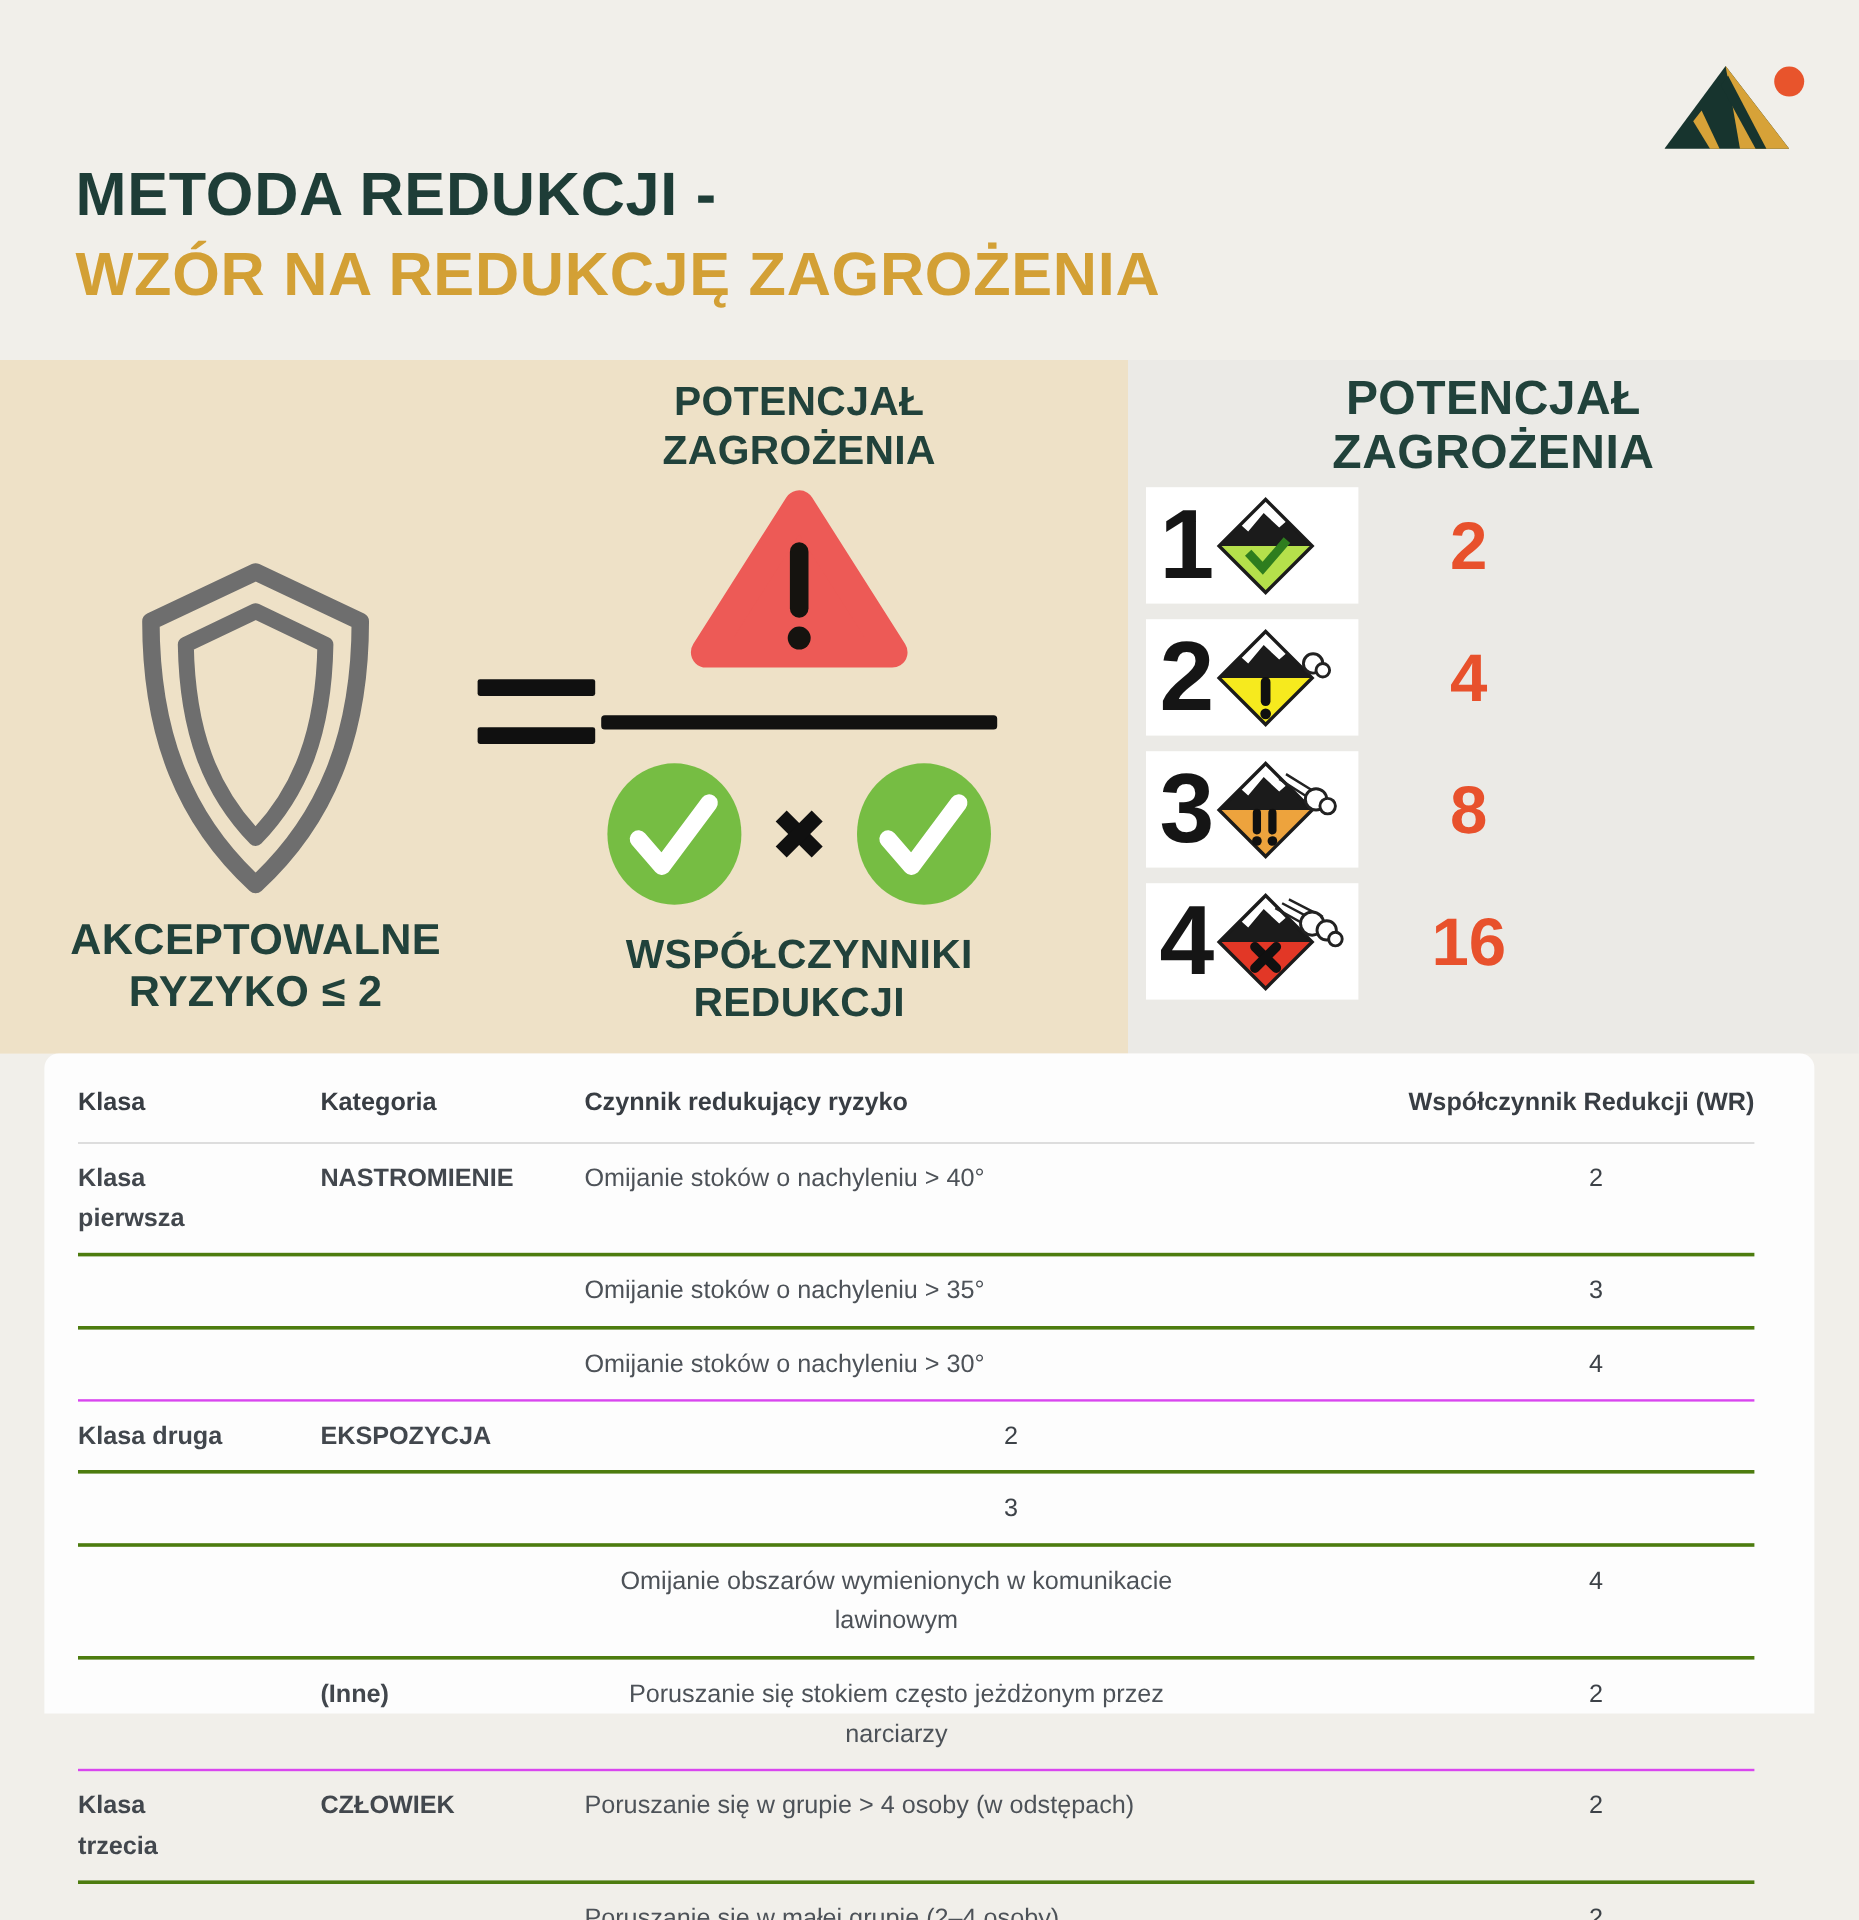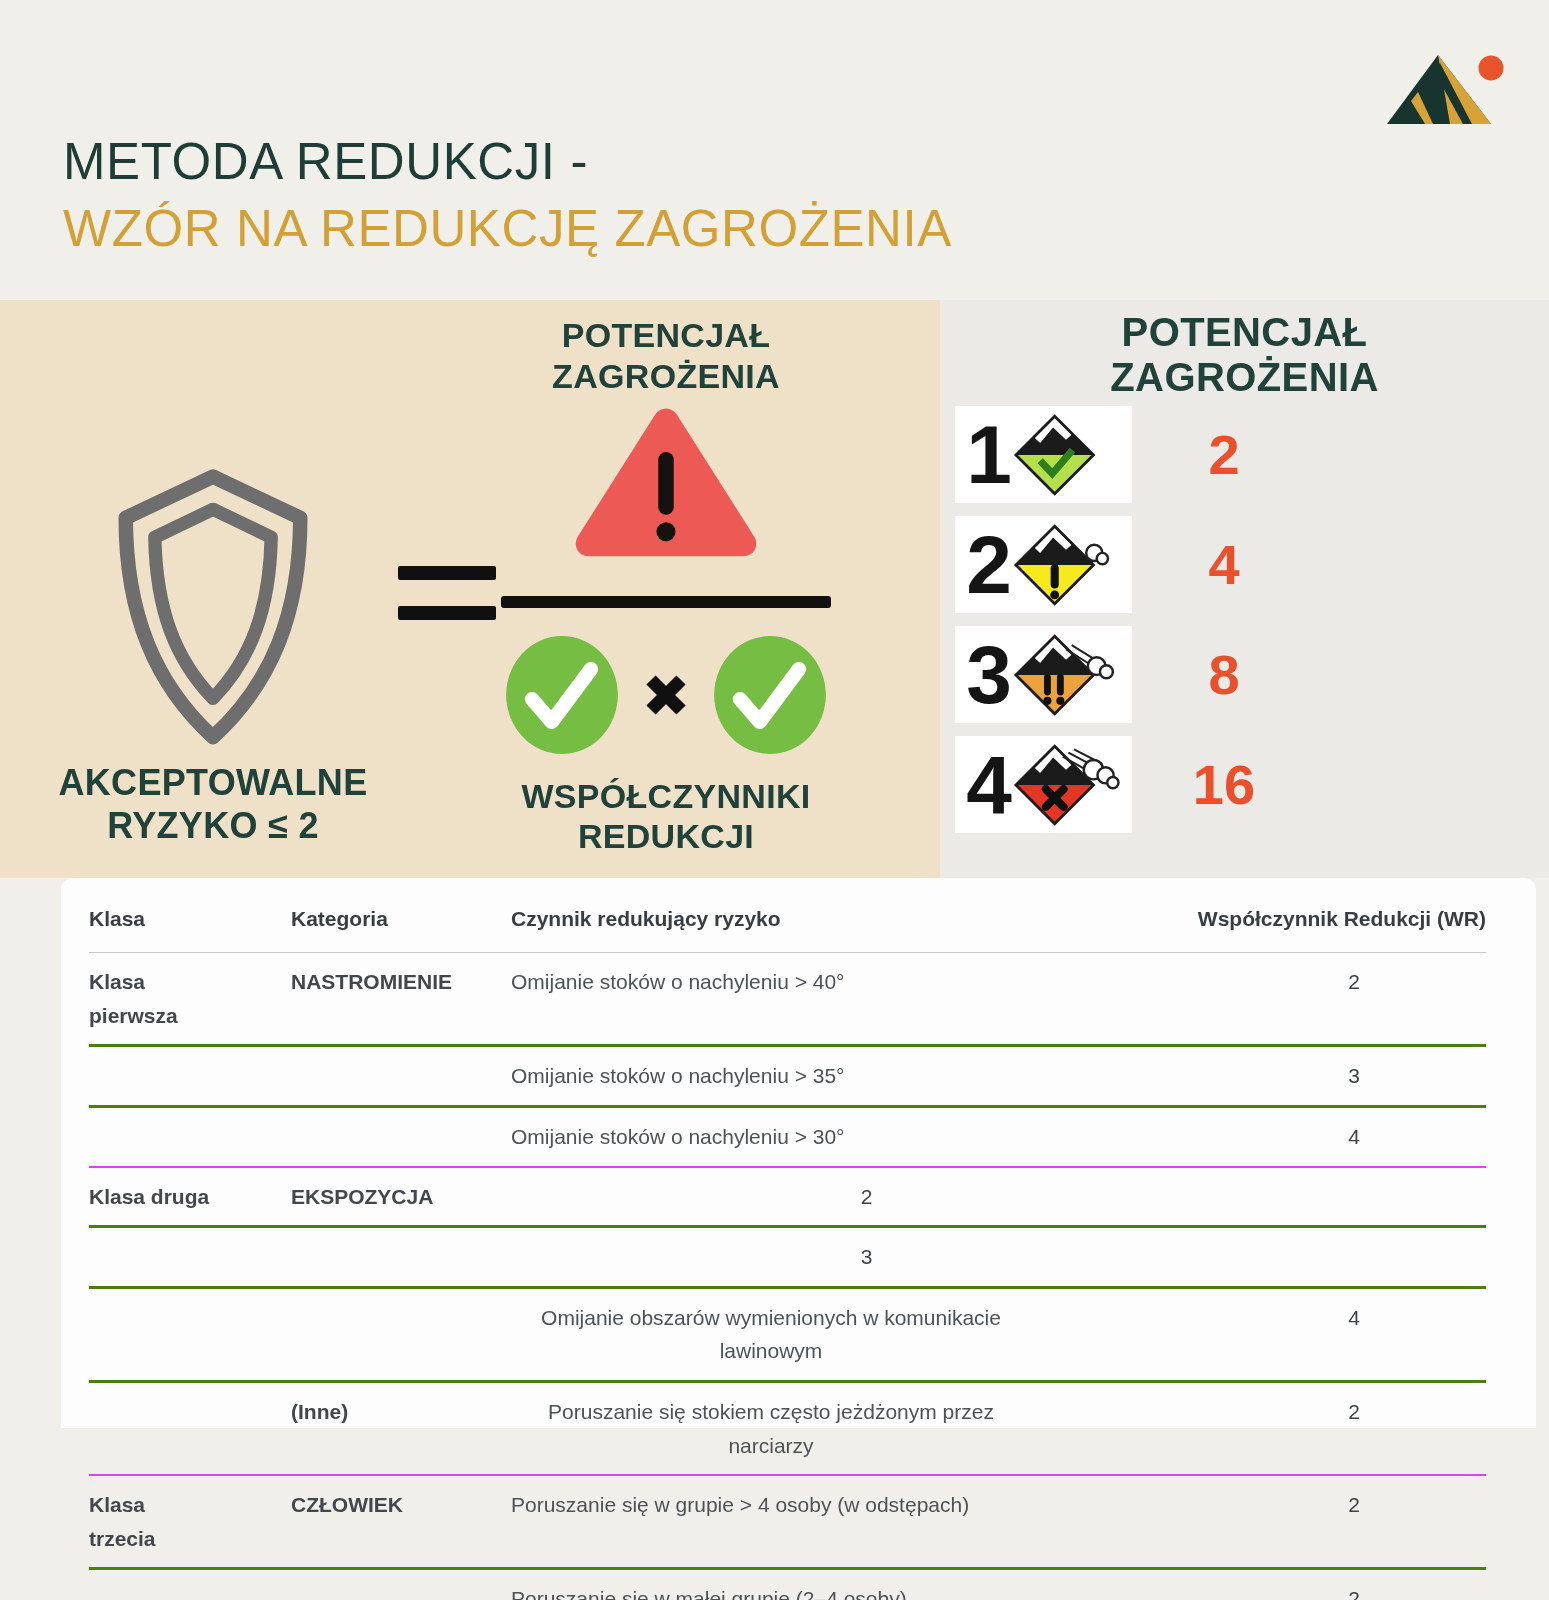--- a/index.html
+++ b/index.html
@@ -7,21 +7,21 @@
     width:1549px;height:1600px;overflow:hidden;position:relative;
     background:#f1efea;
     font-family:"Liberation Sans","DejaVu Sans",sans-serif;
     -webkit-font-smoothing:antialiased;
   }
   .page{position:absolute;inset:0;}
 
   
   .logo{position:absolute;top:52px;right:37px;}
   .title{position:absolute;left:63px;top:128px;margin:0;}
-  .title span{display:block;font-size:51px;font-weight:400;letter-spacing:.6px;line-height:1.32;}
+  .title span{display:block;font-size:51px;font-weight:700;letter-spacing:.6px;line-height:1.32;}
   .title-line1{color:#1e3d37;}
   .title-line2{color:#d3a035;}
 
   
   .band{position:absolute;left:0;top:300px;width:1549px;height:578px;}
   .formula-panel{position:absolute;left:0;top:0;width:940px;height:578px;background:#eee1c7;}
   .scale-panel{position:absolute;left:940px;top:0;width:609px;height:578px;background:#ebeae6;}
 
   .formula-caption{
     white-space:pre-line;text-align:center;
@@ -52,21 +52,21 @@
     display:flex;align-items:center;justify-content:center;gap:2px;
   }
   .level-num{font-size:82px;font-weight:700;color:#151515;line-height:1;letter-spacing:-3px;}
   .level-icon svg{display:block;}
   .level-value{width:120px;margin-left:32px;text-align:center;font-size:56px;font-weight:800;line-height:1;}
 
   
   .table-card{
     position:absolute;left:37px;top:878px;width:1475px;height:550px;
     background:#fdfdfd;border-radius:12px 12px 0 0;
-    padding:0 50px 0 28px;box-sizing:border-box;margin-left:24px;
+    padding:0 50px 0 28px;box-sizing:border-box;
   }
   .t-header,.t-row{display:grid;grid-template-columns:202px 220px 1fr 264px;}
   .t-header{padding:27px 0 20px;border-bottom:1px solid #c9c9c9;
     font-size:21px;font-weight:700;color:#383d43;line-height:1.3;}
   .c-wr-h{display:flex;justify-content:flex-end;}
   .c-wr-h span{white-space:nowrap;}
   .t-row{padding:12px 0;border-top:3px solid #4d7c0f;
     font-size:21px;font-weight:400;color:#4d5258;line-height:1.6;align-items:start;}
   .t-row:first-child{border-top:none;}
   .t-row.group-start{border-top:2px solid #d946ef;}

